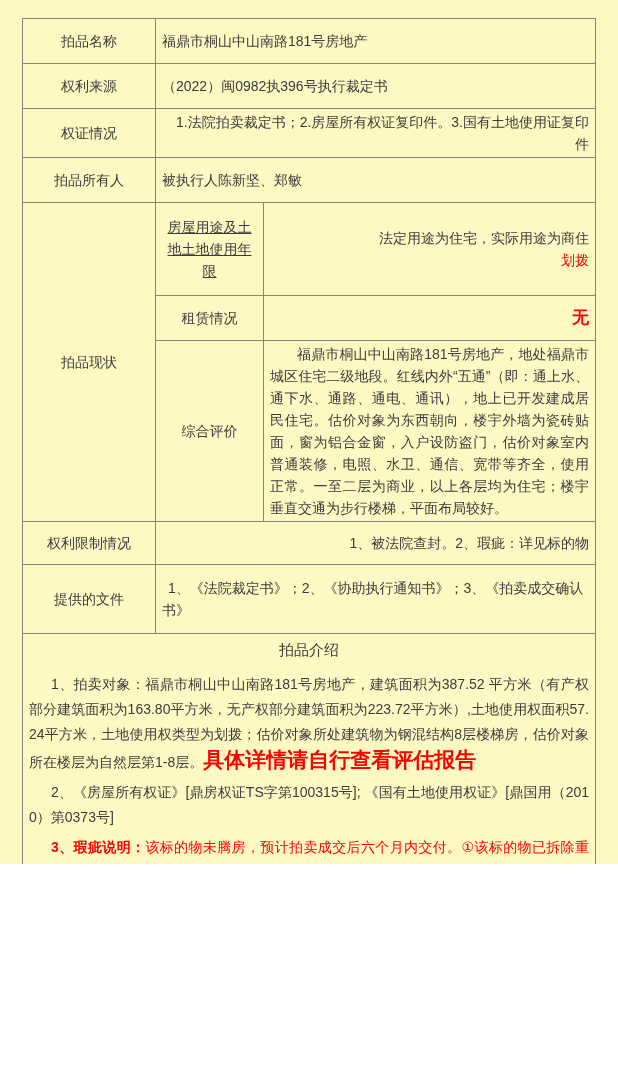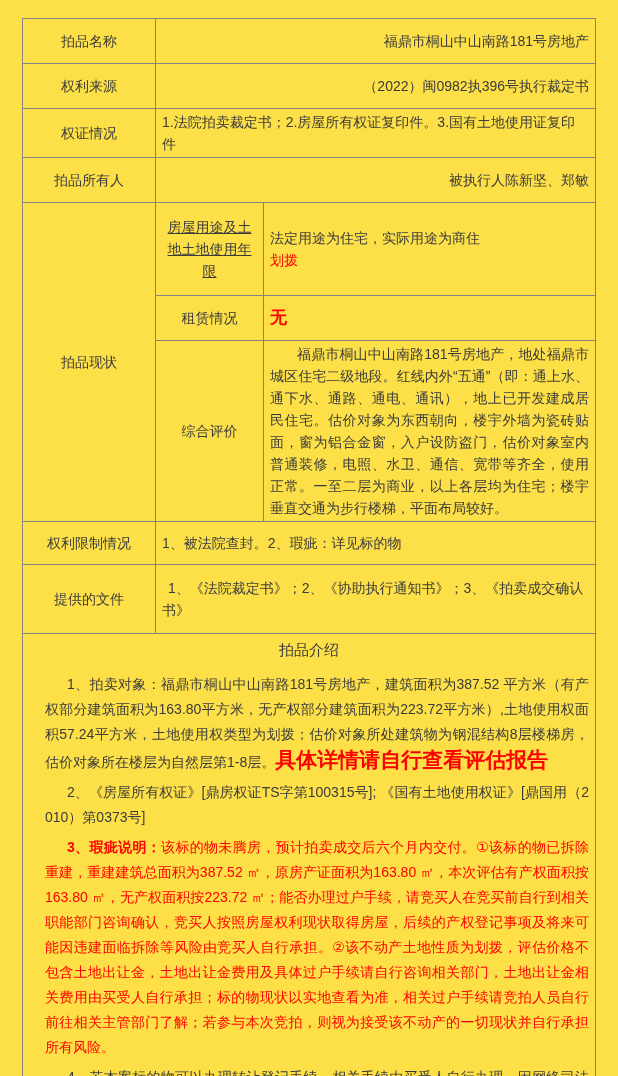--- a/index.html
+++ b/index.html
@@ -1,55 +1,55 @@
 <!DOCTYPE html>
 <html><head>
 <meta charset="utf-8">
 <style>
   html,body{margin:0;padding:0;}
   body{
     width:618px;height:1076px;background:#ffffff;overflow:hidden;
     font-family:"Liberation Sans","DejaVu Sans",sans-serif;
     color:#3b3b3b;font-size:14px;
   }
-  .page{position:relative;width:618px;height:1076px;background:#fde047;overflow:hidden;}
+  .page{position:relative;width:618px;height:864px;background:#fef9c3;overflow:hidden;}
   table.main{
     position:absolute;left:22px;top:18px;width:574px;
     border-collapse:collapse;table-layout:fixed;
   }
   table.main td{
     border:1px solid #848484;
     vertical-align:middle;
     padding:2px 6px;
     line-height:22px;
     word-break:break-all;
   }
   col.c1{width:133px;}
   col.c2{width:108px;}
   td.lbl{text-align:center;}
-  td.center{text-align:right;}
-  td.left{text-align:left;margin-left:17px;}
+  td.center{text-align:left;}
+  td.left{text-align:right;margin-left:17px;}
   tr.r-small{height:45px;}
   tr.r-usage{height:93px;}
   tr.r-rent{height:45px;padding-left:40px;}
   tr.r-eval{height:175px;}
   tr.r-restrict{height:43px;}
   tr.r-docs{height:69px;border-radius:20px;}
   td.usage-lbl{line-height:28px;text-decoration:underline;}
   td.usage-val{line-height:28px;}
   .red{color:#ff0000;}
   .rent-none{color:#ff0000;font-weight:bold;font-size:17px;}
   td.eval-val{line-height:21.5px;text-align:justify;padding:6px 7px;}
   .indent2{text-indent:27px;display:block;}
   td.docs-val{line-height:25px;padding:4px 7px;}
   .docs-indent{text-indent:6px;display:block;}
   td.intro-cell{vertical-align:top;padding:6px 5px 10px 5px;height:430px;}
   .intro-title{text-align:center;font-size:15px;line-height:24px;margin:2px 0 10px 0;font-family:Liberation Serif, serif;}
   .intro-cell p{
-    margin:0 0 5px 16px;line-height:25px;text-align:justify;
+    margin:0 0 5px 0;line-height:25px;text-align:justify;
     text-indent:22px;word-break:break-all;
   }
   .p-red{color:#ff0000;}
   .p3-label{font-weight:bold;}
   .p1-highlight{color:#ff0000;font-weight:bold;font-size:21px;line-height:25px;}
 </style>
 </head>
 <body>
 
 <div class="page">

